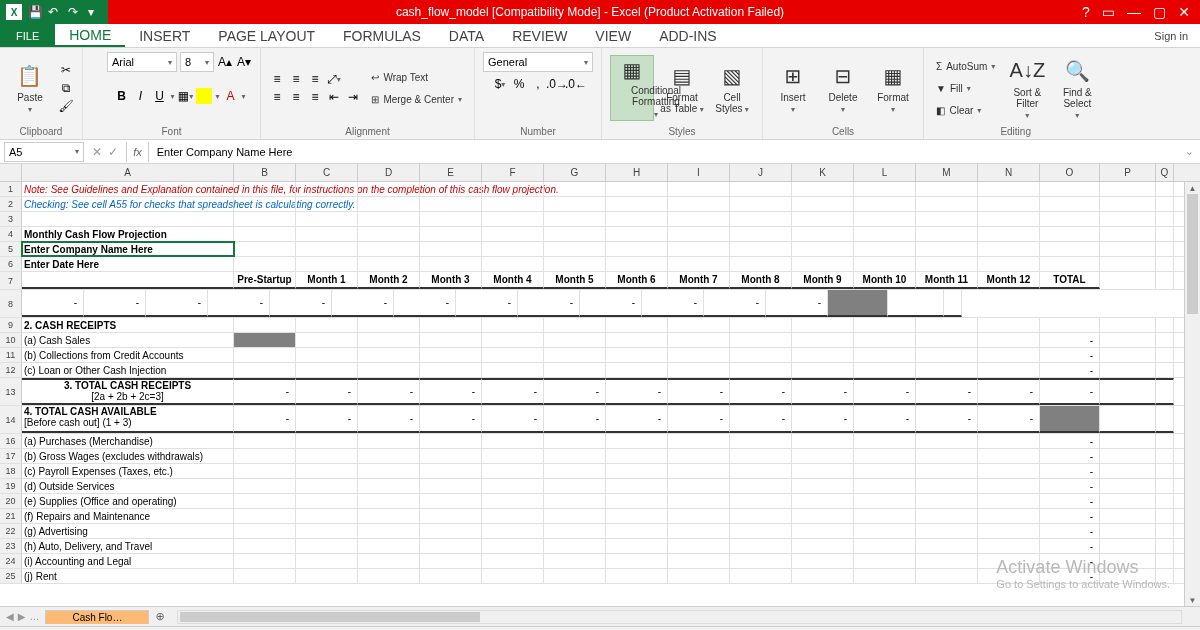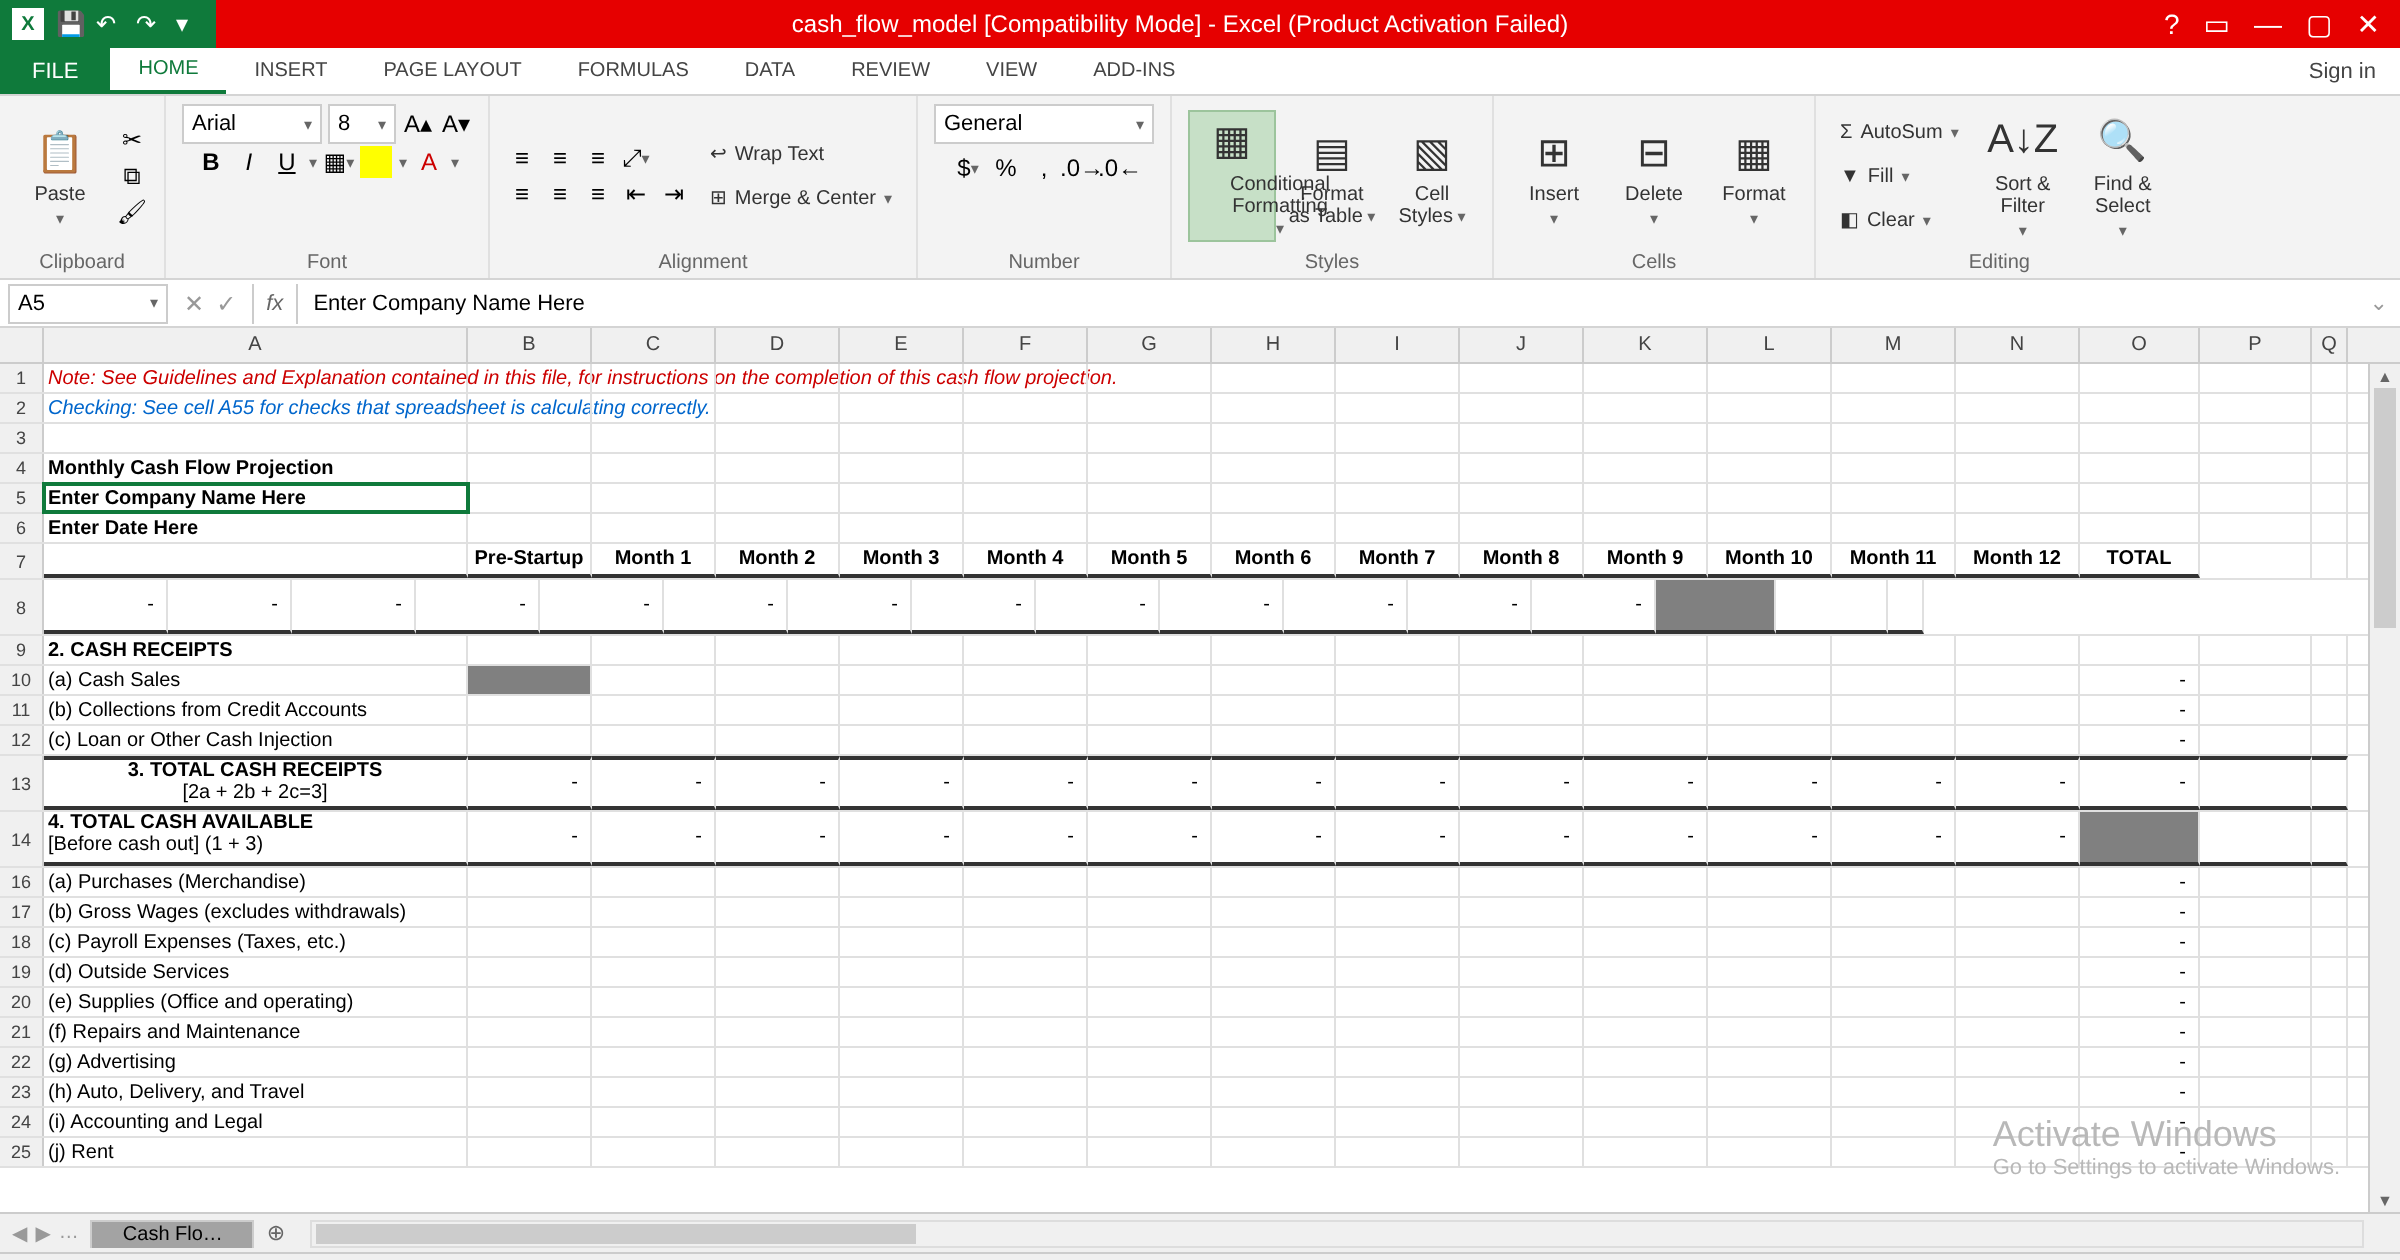--- a/index.html
+++ b/index.html
@@ -10,21 +10,21 @@
 .qat { display: flex; align-items: center; gap: 6px; padding: 0 6px; height: 100%; background: #0f7a3b; }
 .qat .xl { width: 16px; height: 16px; background: #fff; color: #0f7a3b; font-weight: bold; font-size: 10px; display: flex; align-items: center; justify-content: center; }
 .qat .qicon { width: 14px; height: 14px; color: #fff; font-size: 12px; }
 .title-text { flex: 1; text-align: center; font-size: 12px; }
 .win-controls { display: flex; gap: 12px; padding: 0 10px; font-size: 14px; }
 .win-controls span { cursor: pointer; }
 
 
 .tabs { height: 24px; background: #fff; border-bottom: 1px solid #d4d4d4; display: flex; align-items: stretch; }
 .tab-file { background: #0f7a3b; color: #fff; padding: 0 16px; display: flex; align-items: center; font-size: 11px; }
-.tab { padding: 0 14px; display: flex; align-items: center; font-size: 10px; color: #444; cursor: pointer; }
+.tab { padding: 0 14px; display: flex; align-items: center; font-size: 14px; color: #444; cursor: pointer; }
 .tab.active { color: #0f7a3b; border-bottom: 2px solid #0f7a3b; }
 .signin { margin-left: auto; padding: 0 12px; display: flex; align-items: center; color: #444; }
 
 
 .ribbon { height: 92px; background: #f3f3f3; border-bottom: 1px solid #d4d4d4; display: flex; }
 .group { border-right: 1px solid #e0e0e0; padding: 4px 8px 2px 8px; display: flex; flex-direction: column; }
 .group-body { flex: 1; display: flex; align-items: center; gap: 6px; }
 .group-label { text-align: center; font-size: 10px; color: #666; padding-top: 2px; }
 
 .big-btn { display: flex; flex-direction: column; align-items: center; justify-content: center; gap: 2px; width: 44px; height: 66px; font-size: 10px; color: #333; cursor: pointer; }
@@ -70,21 +70,21 @@
 .thick-bottom { border-bottom: 2px solid #333; }
 .sel-cell { outline: 2px solid #0f7a3b; outline-offset: -1px; }
 
 .vscroll { position: absolute; right: 0; top: 18px; bottom: 0; width: 16px; background: #f0f0f0; border-left: 1px solid #ccc; }
 .vscroll .thumb { position: absolute; top: 12px; left: 2px; right: 2px; height: 120px; background: #ccc; }
 .vscroll .arr { height: 12px; display: flex; align-items: center; justify-content: center; font-size: 8px; color: #666; }
 
 
 .sheettabs { height: 20px; background: #f0f0f0; border-top: 1px solid #ccc; display: flex; align-items: center; }
 .st-nav { display: flex; gap: 4px; padding: 0 6px; color: #999; font-size: 10px; }
-.st-tab { background: #a3a3a3; border: 1px solid #ccc; border-bottom: none; padding: 1px 15px; font-size: 10px; }
+.st-tab { background: #fdba74; border: 1px solid #ccc; border-bottom: none; padding: 1px 26px; font-size: 10px; }
 .st-add { padding: 0 6px; color: #666; }
 .hscroll { flex: 1; height: 14px; background: #f0f0f0; margin: 0 18px 0 6px; position: relative; border: 1px solid #ddd; }
 .hscroll .thumb { position: absolute; left: 2px; top: 1px; bottom: 1px; width: 300px; background: #ccc; }
 
 
 .status { height: 20px; background: #f0f0f0; border-top: 1px solid #ccc; display: flex; align-items: center; padding: 0 8px; font-size: 10px; color: #555; }
 
 .watermark { position: absolute; right: 30px; bottom: 40px; color: #b8b8b8; font-size: 18px; pointer-events: none; }
 .watermark .sub { font-size: 11px; }
 </style>
@@ -133,21 +133,21 @@
       <div class="col">
         <div class="sm-icon">✂</div>
         <div class="sm-icon">⧉</div>
         <div class="sm-icon">🖌</div>
       </div>
     </div>
     <div class="group-label">Clipboard</div>
   </div>
 
   <div class="group">
-    <div class="group-body col" style="gap:1px;">
+    <div class="group-body col" style="gap:16px;margin-left:16px;">
       <div class="row">
         <div class="sel-font">
             <span>Arial</span>
             <span class="dd">▾</span>
           </div>
         <div class="sel-font" style="min-width:34px;">
             <span>8</span>
             <span class="dd">▾</span>
           </div>
         <div class="sm-icon">A▴</div>

